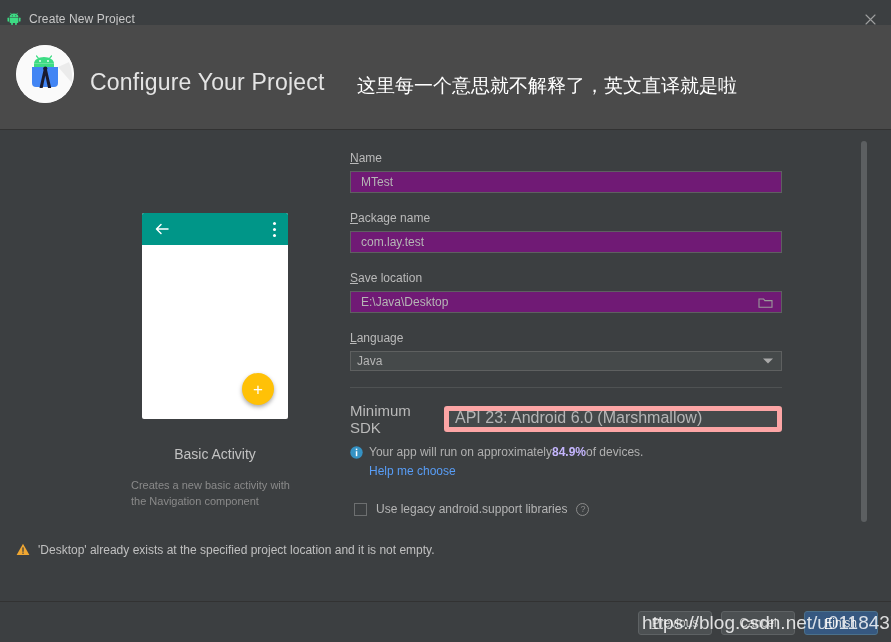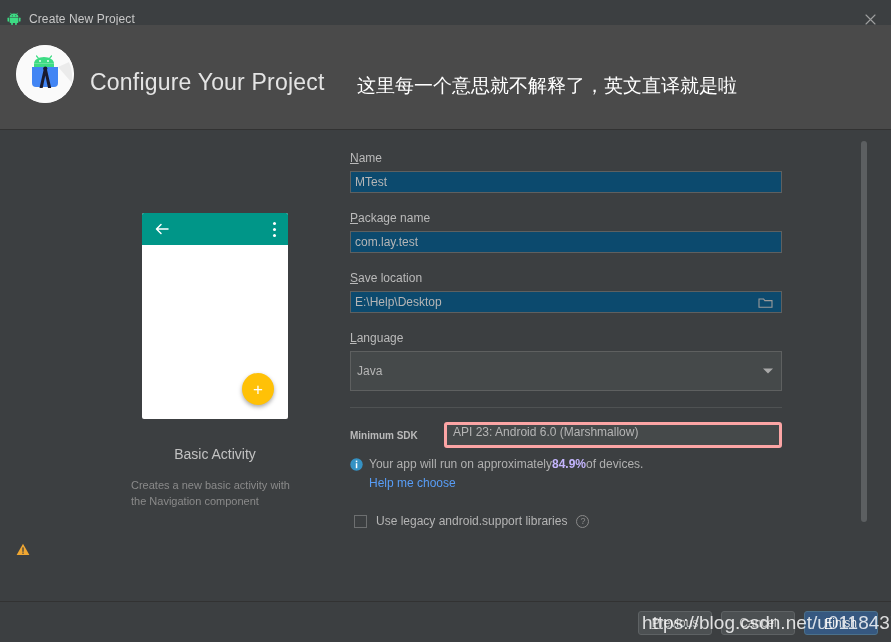--- a/index.html
+++ b/index.html
@@ -139,36 +139,36 @@
     width: 432px;
   }
   .field-label {
     font-size: 12px;
     color: #bababa;
     margin-bottom: 6px;
   }
   .field-label .mn { text-decoration: underline; }
   .text-input {
     width: 432px; height: 22px;
-    background: #0c4a6e;
+    background: #701a75;
     border: 1px solid #5e6060;
     color: #b5b5b5;
     font-size: 12px;
-    padding: 0 4px;
+    padding: 0 10px;
     display: flex; align-items: center;
     position: relative;
   }
   .spacer-24 { height: 18px; }
   .with-folder { padding-right: 30px; }
   #folder-icon {
     position: absolute; right: 8px; top: 4px;
     width: 15px; height: 13px;
   }
   .combo {
-    width: 432px; height: 40px;
+    width: 432px; height: 20px;
     background: #45494a;
     border: 1px solid #5e6060;
     color: #b5b5b5;
     font-size: 12px;
     padding: 0 6px;
     display: flex; align-items: center;
     position: relative;
   }
   .combo .arrow {
     position: absolute; right: 8px; top: 50%;
@@ -180,33 +180,32 @@
   }
   #separator {
     width: 432px; height: 1px;
     background: #4f5253;
     margin: 16px 0 14px 0;
   }
   #min-sdk-row {
     display: flex; align-items: center;
   }
   #min-sdk-label {
-    font-size: 10px; color: #bababa;
+    font-size: 15px; color: #bababa;
     width: 94px;
-    font-weight: bold;
   }
   #min-sdk-combo {
     width: 338px; height: 26px;
     background: #45494a;
-    border: 3px solid #fca5a5;
+    border: 5px solid #fca5a5;
     border-radius: 3px;
     color: #b5b5b5;
-    font-size: 12px;
+    font-size: 16px;
     padding: 0 6px;
-    display: flex; align-items: flex-start;
+    display: flex; align-items: flex-end;
     position: relative;
   }
   #info-row {
     display: flex; align-items: center;
     margin-top: 9px;
     font-size: 12px; color: #b0b0b0;
   }
   #info-icon {
     width: 13px; height: 13px; margin-right: 6px;
     flex: none;
@@ -373,21 +372,21 @@
 
     <div class="spacer-24"></div>
 
     <div class="field-label"><span class="mn">P</span>ackage name</div>
     <div class="text-input">com.lay.test</div>
 
     <div class="spacer-24"></div>
 
     <div class="field-label"><span class="mn">S</span>ave location</div>
     <div class="text-input with-folder">
-      <span>E:\Help\Desktop</span>
+      <span>E:\Java\Desktop</span>
       <span id="folder-icon">
         <svg width="15" height="13" viewBox="0 0 15 13">
           <path d="M1 3h4.6l1.2 1.6H14v6.6H1z" fill="none" stroke="#9a9a9a" stroke-width="1.1"></path>
         </svg>
       </span>
     </div>
 
     <div class="spacer-24"></div>
 
     <div class="field-label"><span class="mn">L</span>anguage</div>
@@ -433,20 +432,21 @@
 
 <div id="warning-strip">
   <div id="warning-inner">
     <span id="warn-icon">
       <svg width="14" height="13" viewBox="0 0 14 13">
         <path d="M7 .8L13.4 12H.6z" fill="#f0a732"></path>
         <rect x="6.35" y="4.4" width="1.3" height="4.4" fill="#3c3f41"></rect>
         <rect x="6.35" y="9.5" width="1.3" height="1.3" fill="#3c3f41"></rect>
       </svg>
     </span>
+    <span id="warn-text">'Desktop' already exists at the specified project location and it is not empty.</span>
   </div>
 </div>
 
 <div id="footer">
   <div id="buttons">
     <div class="btn"><span class="mn">P</span>revious</div>
     <div class="btn">Cancel</div>
     <div class="btn primary"><span class="mn">F</span>inish</div>
   </div>
 </div>

